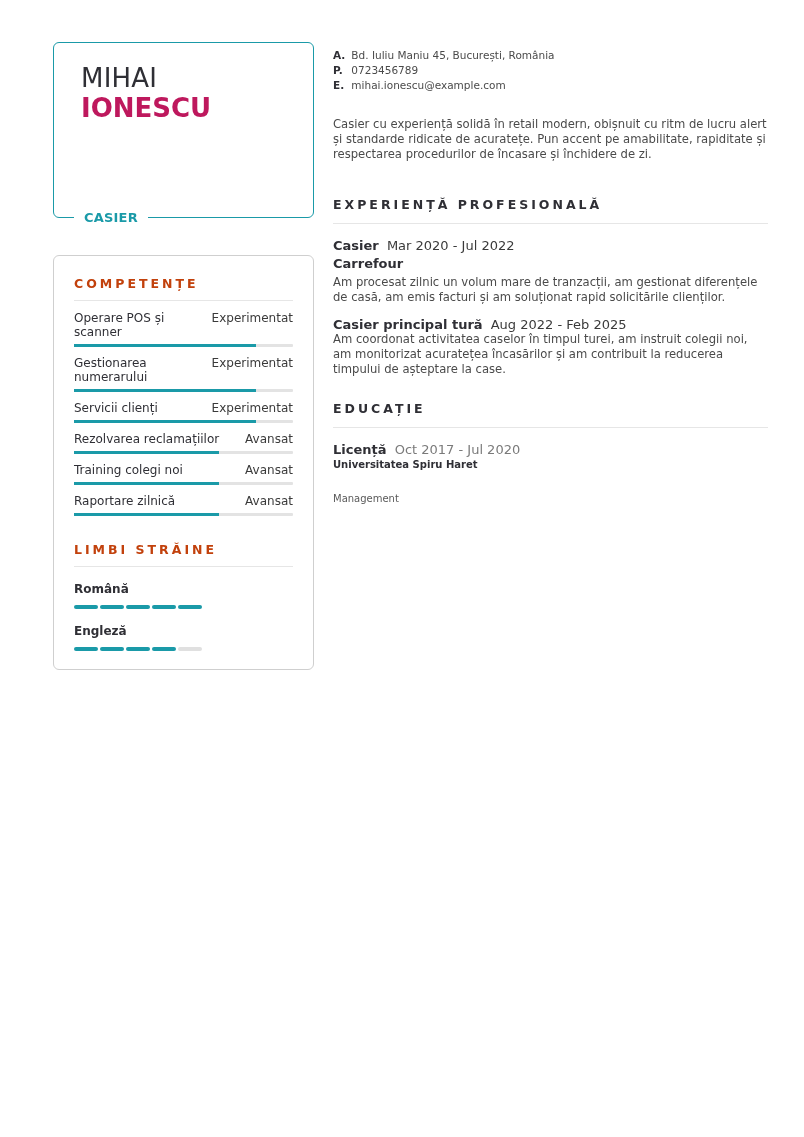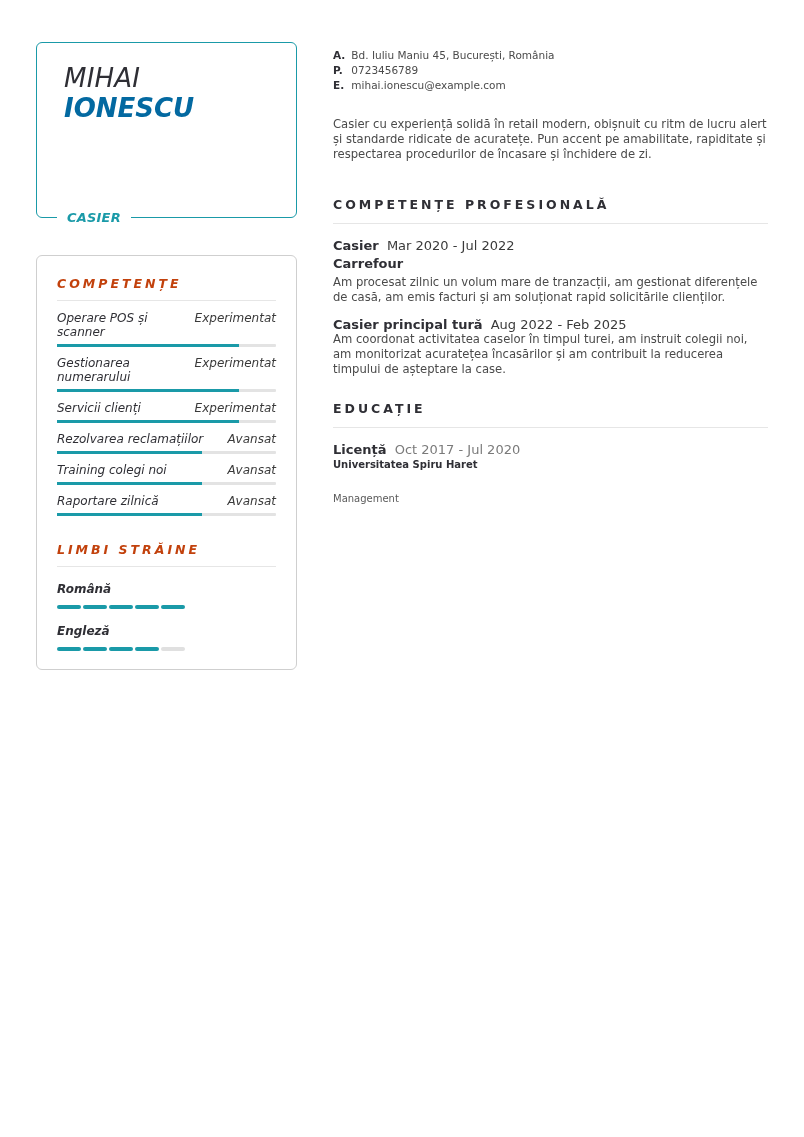--- a/index.html
+++ b/index.html
@@ -1,27 +1,27 @@
 <!DOCTYPE html>
 <html><head>
   <meta charset="utf-8">
   <style>
     html, body { margin: 0; padding: 0; }
     body {
       width: 804px; height: 1137px; background: #ffffff;
       font-family: "DejaVu Sans", "Liberation Sans", sans-serif;
       color: #3a3a3a; position: relative; overflow: hidden;
     }
-    .left-col { position: absolute; left: 36px; top: 42px; width: 300px; font-style: italic; }
+    .left-col { position: absolute; left: 53px; top: 42px; width: 300px; }
     .name-card {
       position: relative; width: 261px; height: 176px; box-sizing: border-box;
       border: 1.3px solid #1a9aa8; border-radius: 6px;
     }
     .name-first { position: absolute; left: 27px; top: 20px; font-size: 26px; letter-spacing: 0.2px; color: #2f2f35; font-weight: 400; }
-    .name-last { position: absolute; left: 27px; top: 50px; font-size: 26px; font-weight: 700; color: #0369a1; }
+    .name-last { position: absolute; left: 27px; top: 50px; font-size: 26px; font-weight: 700; color: #be185d; }
     .role {
       position: absolute; left: 20px; bottom: -8px; padding: 0 10px; background: #fff;
       color: #1a9aa8; font-weight: 700; font-size: 13px; letter-spacing: 0.2px;
     }
     .side-card {
       margin-top: 37px; width: 261px; box-sizing: border-box;
       border: 1px solid #cfcfcf; border-radius: 6px; padding: 20px 20px 18px 20px;
     }
     .side-title {
       font-size: 12.5px; font-weight: 700; letter-spacing: 3px; color: #c2410c;
@@ -167,21 +167,21 @@
       <span class="contact-key">E.</span>
       <span>mihai.ionescu@example.com</span>
     </div>
   </div>
 
   <div class="section" style="margin-top:24px">
     <p class="para">Casier cu experiență solidă în retail modern, obișnuit cu ritm de lucru alert și standarde ridicate de acuratețe. Pun accent pe amabilitate, rapiditate și respectarea procedurilor de încasare și închidere de zi.</p>
   </div>
 
   <div class="section" style="margin-top:35px">
-    <div class="section-title">COMPETENȚE PROFESIONALĂ</div>
+    <div class="section-title">EXPERIENȚĂ PROFESIONALĂ</div>
     <div class="job">
       <div class="job-head">
         <span class="job-title">Casier</span>
         <span class="job-dates">Mar 2020 - Jul 2022</span>
       </div>
       <div class="job-company">Carrefour</div>
       <p class="para">Am procesat zilnic un volum mare de tranzacții, am gestionat diferențele de casă, am emis facturi și am soluționat rapid solicitările clienților.</p>
     </div>
     <div class="job">
       <div class="job-head">

